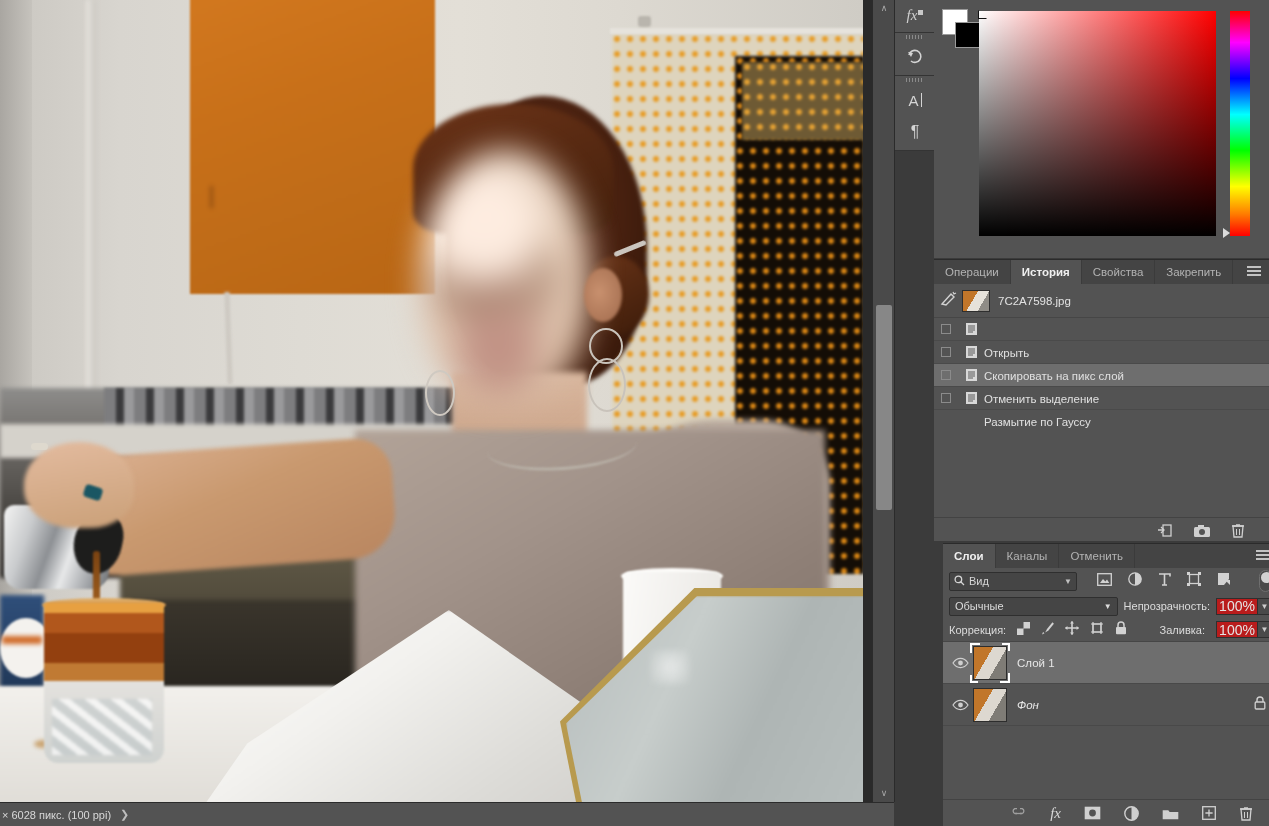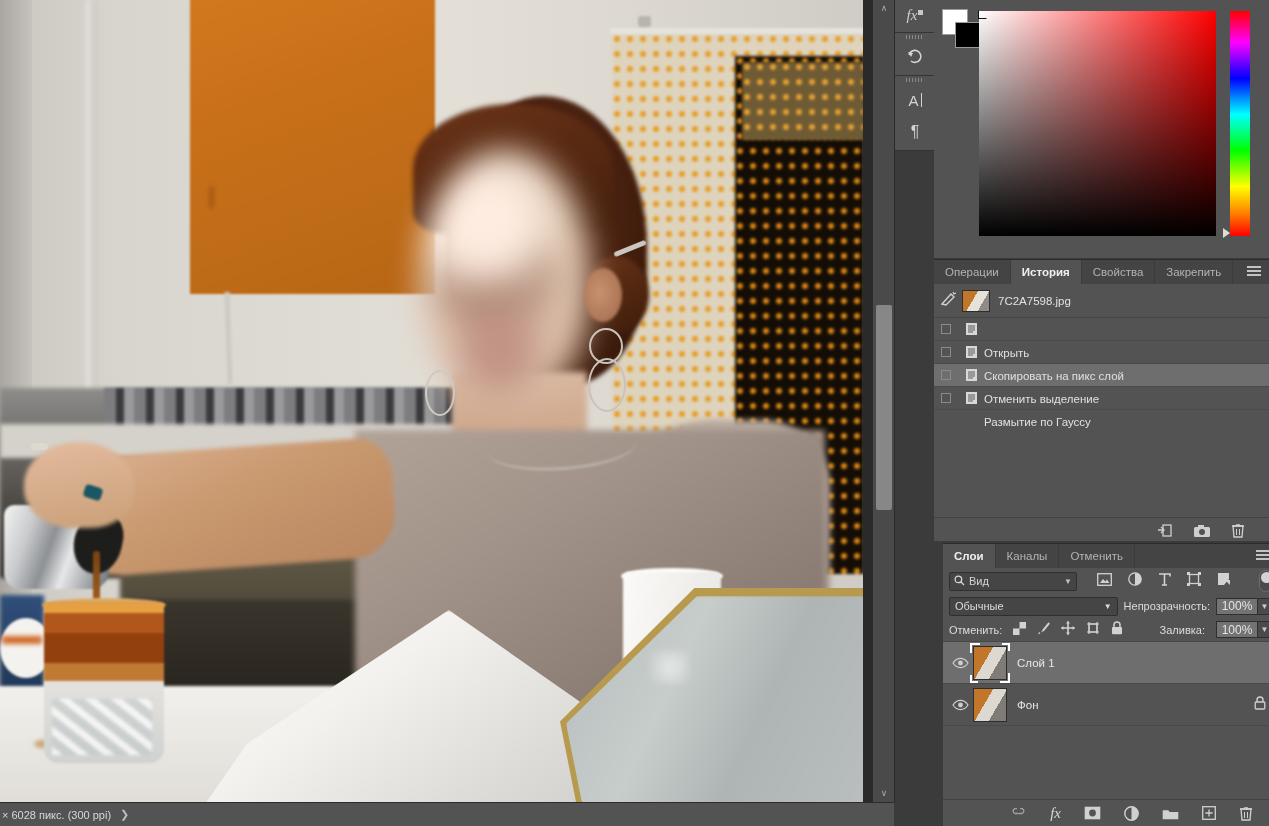--- a/index.html
+++ b/index.html
@@ -236,40 +236,40 @@
   .filter-select { flex: 0 0 auto; width: 128px; height: 19px; background: #454545; border: 1px solid #2f2f2f; border-radius: 2px; display: flex; align-items: center; padding: 0 4px; gap: 4px; color: #d6d6d6; font-size: 11px; }
   .filter-select .cv { margin-left: auto; font-size: 8px; color: #c0c0c0; }
   .filter-icons { display: flex; align-items: center; gap: 16px; margin-left: 14px; color: #d2d2d2; }
   .toggle-pill { margin-left: auto; width: 13px; height: 22px; border-radius: 7px; background: #4a4a4a; border: 1px solid #6f6f6f; position: relative; }
   .toggle-pill i { position: absolute; left: 1px; top: 1px; width: 11px; height: 11px; border-radius: 50%; background: #d2d2d2; }
 
   .blend-row { display: flex; align-items: center; height: 24px; padding: 0 6px; gap: 6px; }
   .blend-select { width: 192px; height: 19px; background: #454545; border: 1px solid #2f2f2f; border-radius: 2px; display: flex; align-items: center; padding: 0 5px; color: #dcdcdc; font-size: 11px; }
   .blend-select .cv { margin-left: auto; font-size: 8px; }
   .lbl { color: #dcdcdc; font-size: 11px; white-space: nowrap; }
-  .numbox { width: 42px; height: 17px; background: #737373; border: 1px solid #2f2f2f; color: #e4e4e4; font-size: 12px; display: flex; align-items: center; justify-content: center; }
+  .numbox { width: 42px; height: 17px; background: #b91c1c; border: 1px solid #2f2f2f; color: #e4e4e4; font-size: 14px; display: flex; align-items: center; justify-content: center; }
   .numcv { width: 14px; height: 17px; background: #4a4a4a; border: 1px solid #2f2f2f; border-left: none; color: #ccc; font-size: 8px; display: flex; align-items: center; justify-content: center; }
 
   .lock-row { display: flex; align-items: center; height: 24px; padding: 0 6px; gap: 11px; border-bottom: 1px solid #464646; }
   .lock-icons { display: flex; align-items: center; gap: 11px; color: #d2d2d2; }
 
   .layer-item { display: flex; align-items: center; height: 42px; background: #535353; border-bottom: 1px solid #494949; padding-left: 4px; }
   .layer-item.selected { background: #6e6e6e; }
   .eye { width: 26px; display: flex; justify-content: center; color: #cfcfcf; }
   .lthumb { width: 34px; height: 34px; border: 1px solid #2d2d2d; margin-right: 10px; position: relative;
     background: linear-gradient(120deg,#c1762a 0 38%, #ddd8d0 38% 66%, #7f7c76 66% 100%); }
   .lthumb.sel { outline: none; }
   .lthumb.sel:before, .lthumb.sel:after { content:''; position:absolute; width:8px; height:8px; border:2px solid #fff; }
   .lthumb.sel:before { left:-4px; top:-4px; border-right:none; border-bottom:none; }
   .lthumb.sel:after { right:-4px; bottom:-4px; border-left:none; border-top:none; }
   .lthumb.sel i { position:absolute; width:8px; height:8px; border:2px solid #fff; }
   .lthumb.sel i.tr { right:-4px; top:-4px; border-left:none; border-bottom:none; }
   .lthumb.sel i.bl { left:-4px; bottom:-4px; border-right:none; border-top:none; }
   .lname { color: #e6e6e6; font-size: 11.5px; }
-  .lname.italic { }
+  .lname.italic { font-style: italic; }
   .llock { margin-left: auto; margin-right: 12px; color: #d0d0d0; }
 
   .lay-foot { position: absolute; left: 0; bottom: 0; width: 335px; height: 27px; background: #535353; border-top: 1px solid #434343; display: flex; align-items: center; justify-content: flex-end; gap: 23px; padding-right: 25px; color: #cfcfcf; }
   .lay-foot span { display: flex; align-items: center; }
   .fxlabel { font-family: "Liberation Serif", serif; font-style: italic; font-size: 15px; color: #d8d8d8; }
   .dock-divider { position: absolute; left: 0; width: 335px; height: 2px; background: #3b3b3b; }
 </style>
 </head>
 <body>
 
@@ -343,21 +343,21 @@
     </div>
   </div>
 
   <div class="vscroll">
     <div class="vscroll-up">∧</div>
     <div class="vthumb"></div>
     <div class="vscroll-dn">∨</div>
   </div>
 
   <div class="statusbar">
-    <div class="status-text">× 6028 пикс. (300 ppi)</div>
+    <div class="status-text">× 6028 пикс. (100 ppi)</div>
     <div class="status-arrow">❯</div>
 
   </div>
 
   <div class="rail">
     <div class="rail-grp">
       <div class="rail-fx">
         <span>fx</span>
         <span style="display:inline-block;width:5px;height:5px;background:#c8c8c8;margin-left:1px;margin-bottom:6px;"></span>
       </div>
@@ -578,21 +578,21 @@
           <span class="cv">▼</span>
         </div>
         <span class="lbl">Непрозрачность:</span>
         <div style="display:flex;">
           <div class="numbox">100%</div>
           <div class="numcv">▼</div>
         </div>
       </div>
 
       <div class="lock-row">
-        <span class="lbl">Отменить:</span>
+        <span class="lbl">Коррекция:</span>
         <div class="lock-icons">
           <span>
             <svg width="13" height="13" viewBox="0 0 13 13">
                 <rect width="13" height="13" fill="#d2d2d2"></rect>
                 <g fill="#535353">
                   <rect x="0" y="0" width="6.5" height="6.5"></rect>
                   <rect x="6.5" y="6.5" width="6.5" height="6.5"></rect>
                 </g>
               </svg>
           </span>

